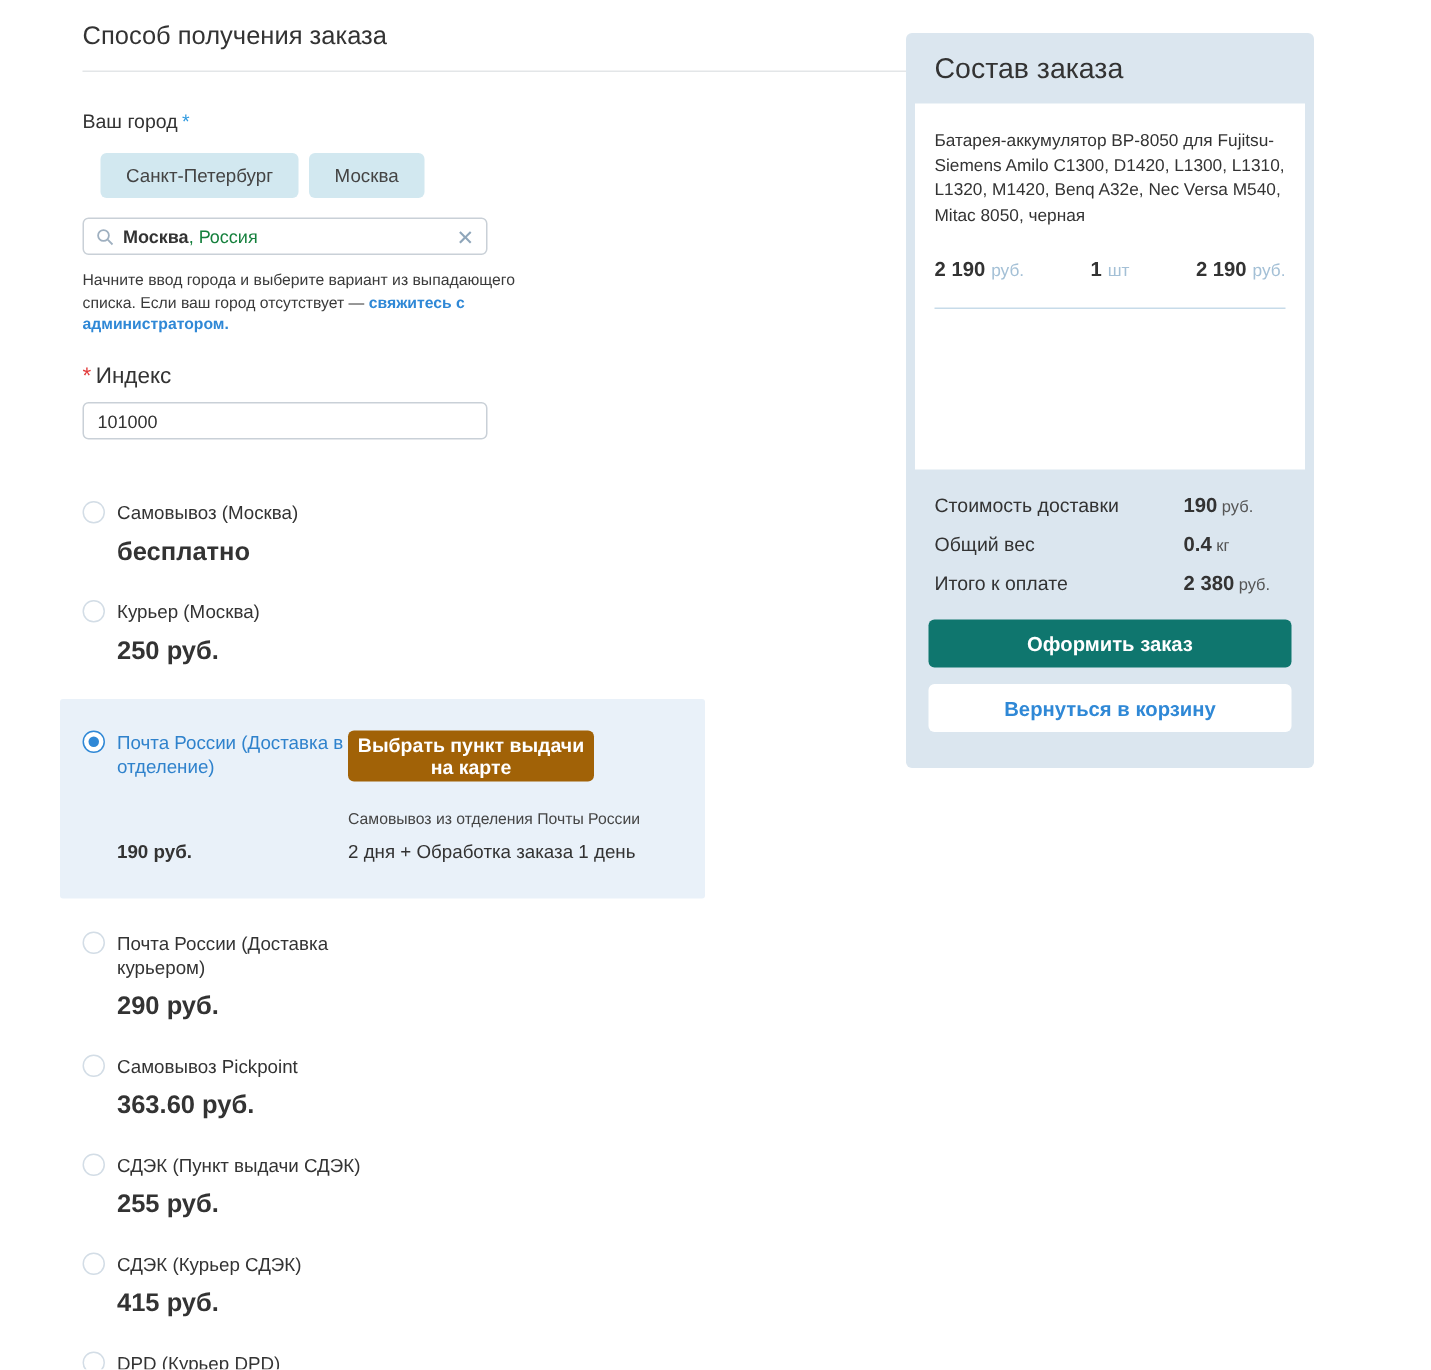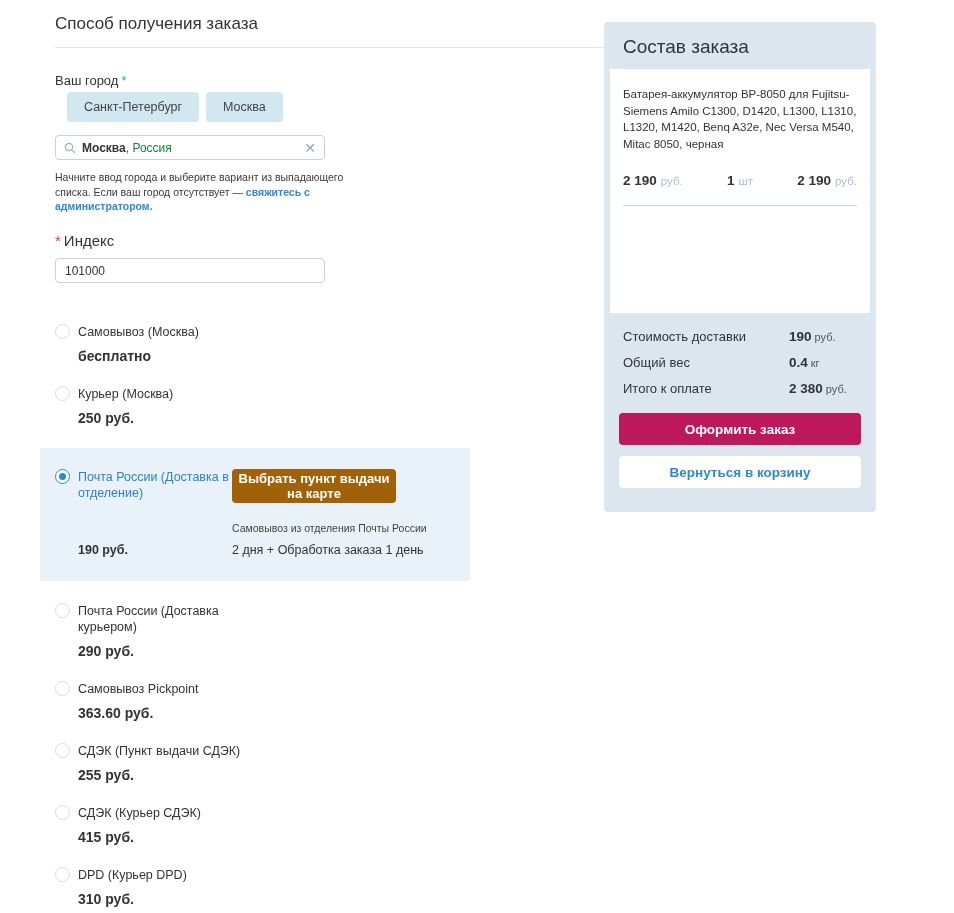--- a/index.html
+++ b/index.html
@@ -9,21 +9,21 @@
 
   
   #left { position:absolute; left:55px; top:14px; width:565px; }
   .page-title { font-size:17px; font-weight:400; color:#333; }
   .title-divider { margin-top:13px; border-bottom:1px solid #e3e6e8; width:565px; }
 
   .city-label { margin-top:25px; font-size:13px; color:#333; }
   .req-blue { color:#2f9ae0; margin-left:3px; }
   .req-red { color:#e23b3b; margin-right:3px; }
 
-  .chips { margin-top:4px; display:flex; gap:7px;padding-left:12px; }
+  .chips { margin-top:14px; display:flex; gap:7px;padding-left:12px; }
   .chip { background:#d2e8f0; color:#444; font-size:12.5px; padding:8px 17px; border-radius:4px; cursor:pointer; white-space:nowrap; }
 
   .search-wrap { margin-top:13px; width:270px; height:25px; border:1px solid #c9d0d7; border-radius:4px; display:flex; align-items:center; padding:0 8px; background:#fff; }
   .search-wrap .mag { flex:0 0 auto; margin-right:6px; display:flex; }
   .search-typed { font-size:12px; font-weight:bold; color:#333; }
   .search-suggest { font-size:12px; color:#15803d; }
   .search-clear { margin-left:auto; color:#8fa6ba; font-size:14px; line-height:1; cursor:pointer; }
 
   .hint { margin-top:10px; width:294px; font-size:10.5px; line-height:1.4; color:#3a3a3a; }
   .hint a { color:#2f88d6; text-decoration:none; font-weight:bold; }
@@ -31,21 +31,21 @@
   .index-label { margin-top:18px; font-size:15px; color:#333; }
   .index-input { margin-top:9px; width:270px; height:25px; border:1px solid #c9d0d7; border-radius:4px; font-family:inherit; font-size:12px; color:#333; padding:0 9px; outline:none; }
 
   .options { margin-top:41px; }
   .opt { margin-bottom:22px; }
   .opt-head { display:flex; gap:8px; align-items:flex-start; cursor:pointer; }
   .radio { width:15px; height:15px; border-radius:50%; border:1px solid #d3dde6; background:#fff; flex:0 0 auto; margin-top:0; }
   .radio.on { border:1.5px solid #2f88d6; position:relative; }
   .radio.on::after { content:""; position:absolute; left:3px; top:3px; width:7px; height:7px; border-radius:50%; background:#2f88d6; }
   .opt-label { font-size:12.5px; line-height:16px; color:#333; max-width:190px; }
-  .opt-price { margin:8px 0 0 23px; font-size:14px; font-weight:bold; color:#333; }
+  .opt-price { margin:8px 0 0 23px; font-size:17px; font-weight:bold; color:#333; }
 
   .sel-block { margin:0 0 22px -15px; width:430px; background:#e9f1f9; border-radius:2px;
                padding:21px 19px 24px 15px; display:grid; grid-template-columns:177px 1fr; }
   .sel-label { color:#2f82cc; max-width:175px; }
   .sel-btn { width:164px; height:34px; background:#a16207; border:none; border-radius:4px; color:#fff;
              font-family:inherit; font-size:13px; font-weight:bold; cursor:pointer; }
   .sel-bottom-left { align-self:end; }
   .sel-bottom-right { margin-top:19px; }
   .sel-note { font-size:10.5px; color:#444; }
   .sel-term { margin-top:9px; font-size:12.5px; color:#333; }
@@ -62,21 +62,21 @@
   .sb-divider { margin-top:16px; border-top:1px solid #c7dbe9; }
 
   .sb-summary { padding:16px 15px 0 19px; }
   .sum-row { display:flex; align-items:baseline; margin-bottom:11px; }
   .sum-label { flex:0 0 166px; font-size:13px; color:#333; }
   .sum-val { font-size:13.5px; font-weight:bold; color:#333; }
   .sum-unit { font-size:11px; font-weight:normal; color:#555; margin-left:3px; }
 
   .sb-btn { display:block; width:242px; height:32px; margin:0 auto; border-radius:4px; font-family:inherit;
             font-size:13.5px; font-weight:bold; cursor:pointer; }
-  .sb-btn.primary { margin-top:17px; background:#be185d; border:none; color:#fff; }
+  .sb-btn.primary { margin-top:17px; background:#0f766e; border:none; color:#fff; }
   .sb-btn.secondary { margin-top:11px; background:#fff; border:none; color:#2f88d6; }
 </style>
 </head>
 <body>
 
 <div id="page">
 
   <div id="left">
     <div class="page-title">Способ получения заказа</div>
     <div class="title-divider"></div>

